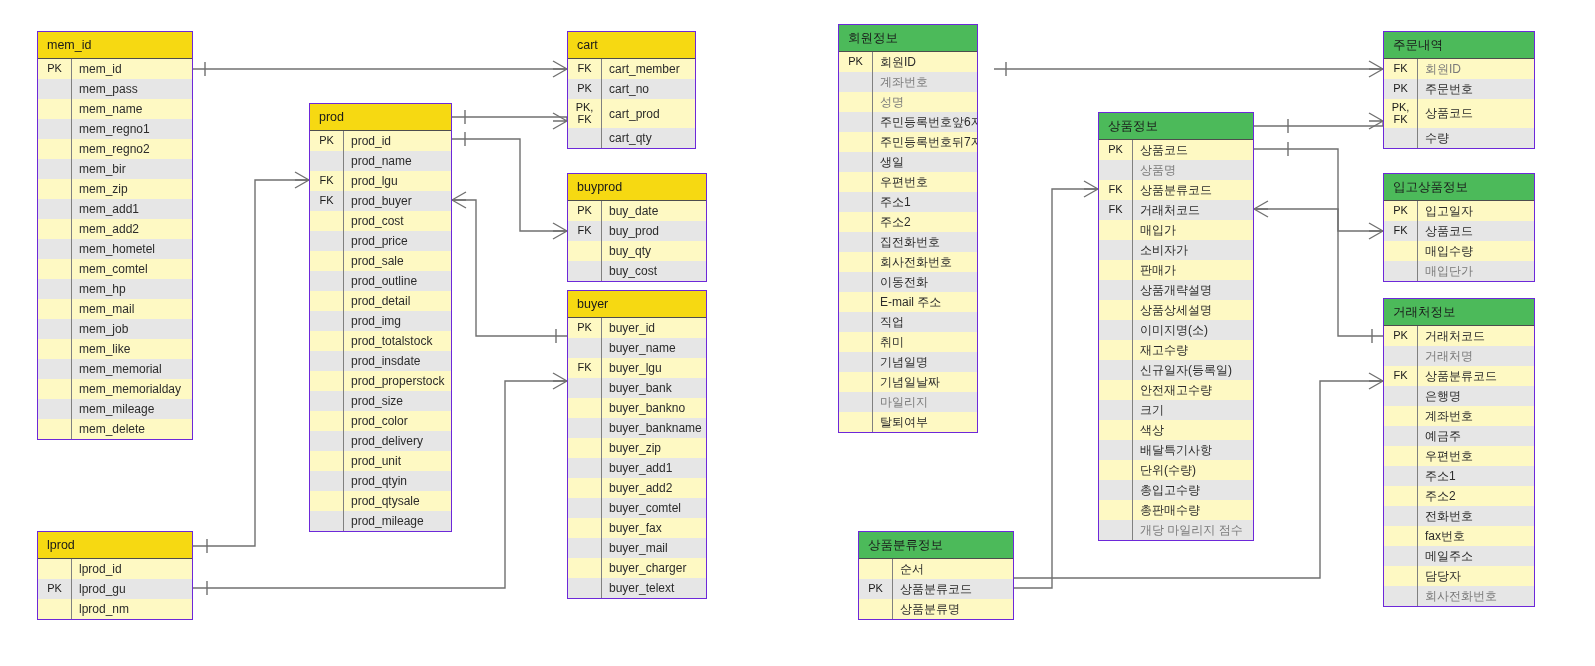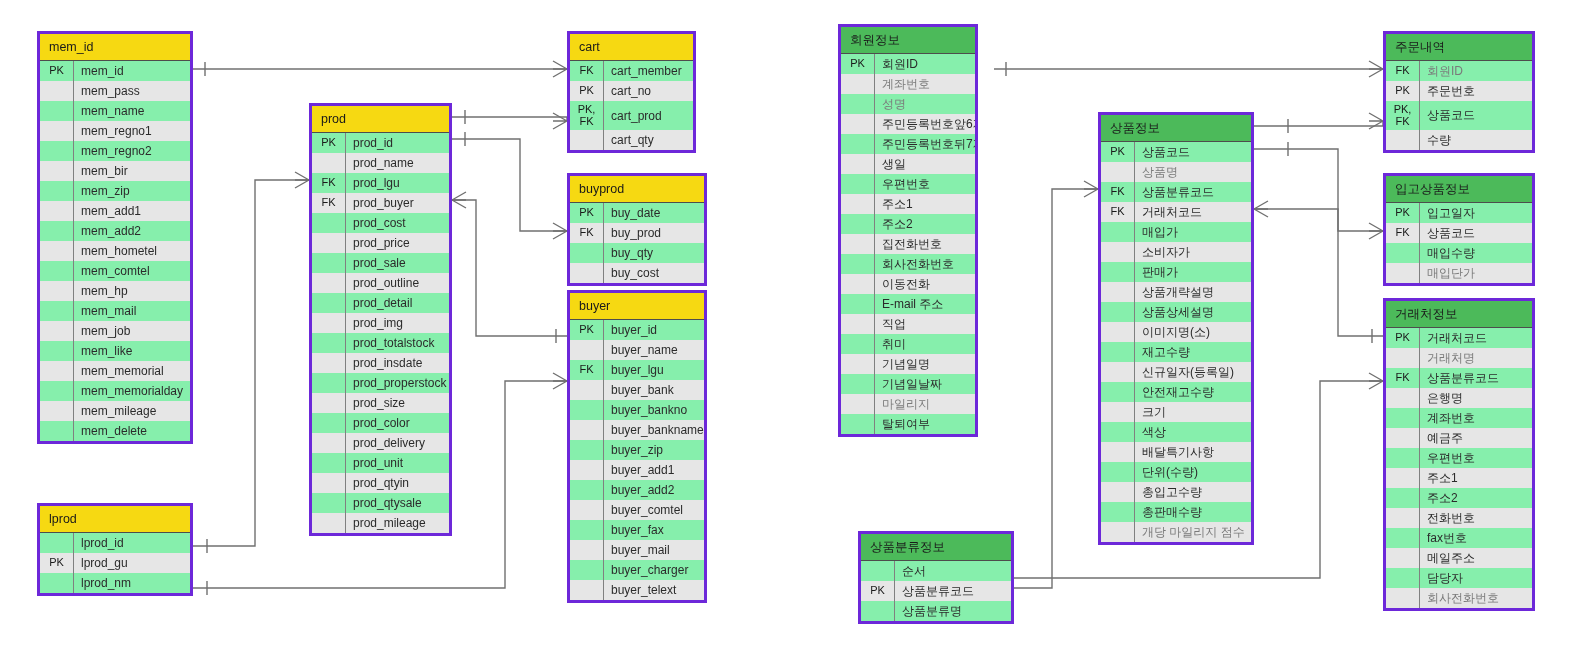--- a/index.html
+++ b/index.html
@@ -15,23 +15,23 @@
     position: relative;
     width: 1595px; height: 666px;
   }
   #links {
     position: absolute; left: 0; top: 0;
     width: 1595px; height: 666px;
     pointer-events: none;
   }
   .entity {
     position: absolute;
-    border: 3px solid #6d28d9;
+    border: 1px solid #6d28d9;
     box-sizing: border-box;
-    background: #86efac;
+    background: #fef9c3;
     box-shadow: 0 0 0 0 rgba(0,0,0,0);
   }
   .entity-title {
     height: 27px;
     line-height: 27px;
     font-size: 12.5px;
     color: #1a1a1a;
     padding-left: 9px;
     box-sizing: border-box;
     border-bottom: 1px solid #4d4d4d;
@@ -291,21 +291,21 @@
         <div class="attr">
           <div class="key"></div>
           <div class="name">prod_qtysale</div>
         </div>
         <div class="attr shade">
           <div class="key"></div>
           <div class="name">prod_mileage</div>
         </div>
       </div>
     </div>
-    <div class="entity yellow" style="left: 37px; top: 503px; width: 156px;">
+    <div class="entity yellow" style="left: 37px; top: 531px; width: 156px;">
       <div class="entity-title">lprod</div>
       <div class="attr-list">
         <div class="attr">
           <div class="key"></div>
           <div class="name">lprod_id</div>
         </div>
         <div class="attr shade">
           <div class="key">PK</div>
           <div class="name">lprod_gu</div>
         </div>

